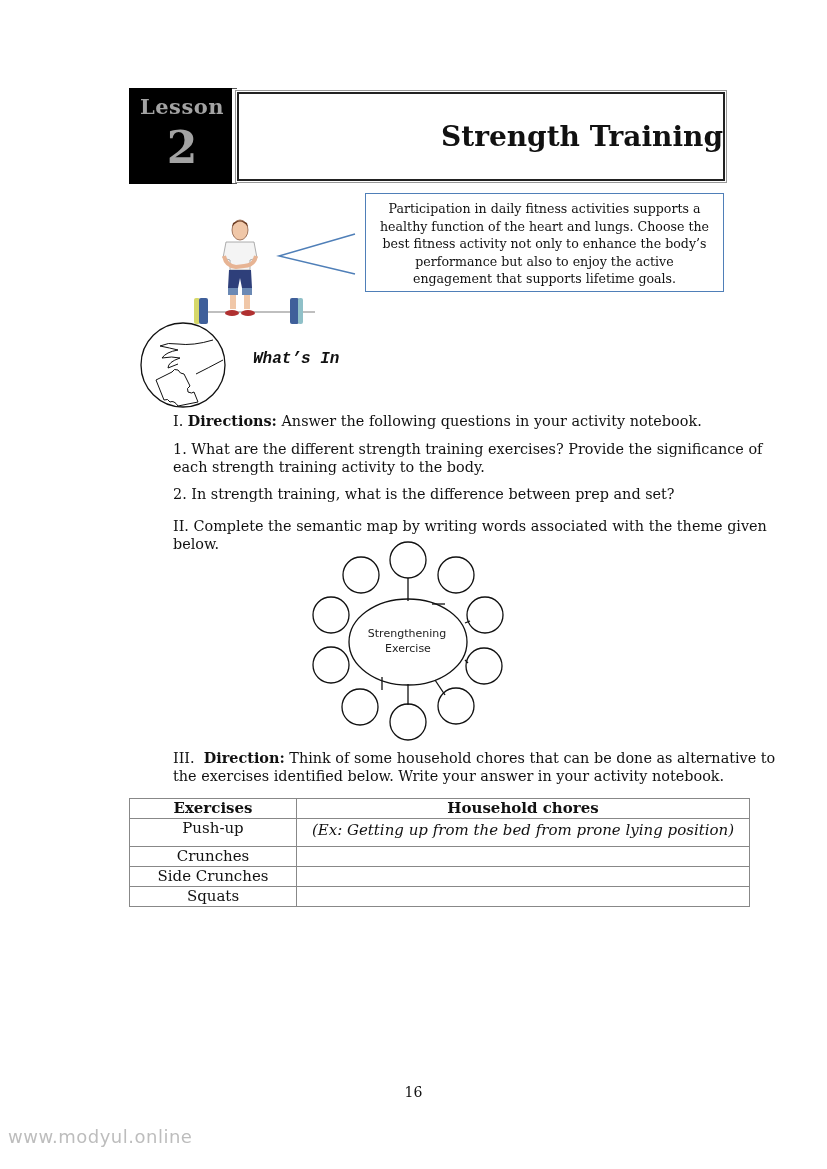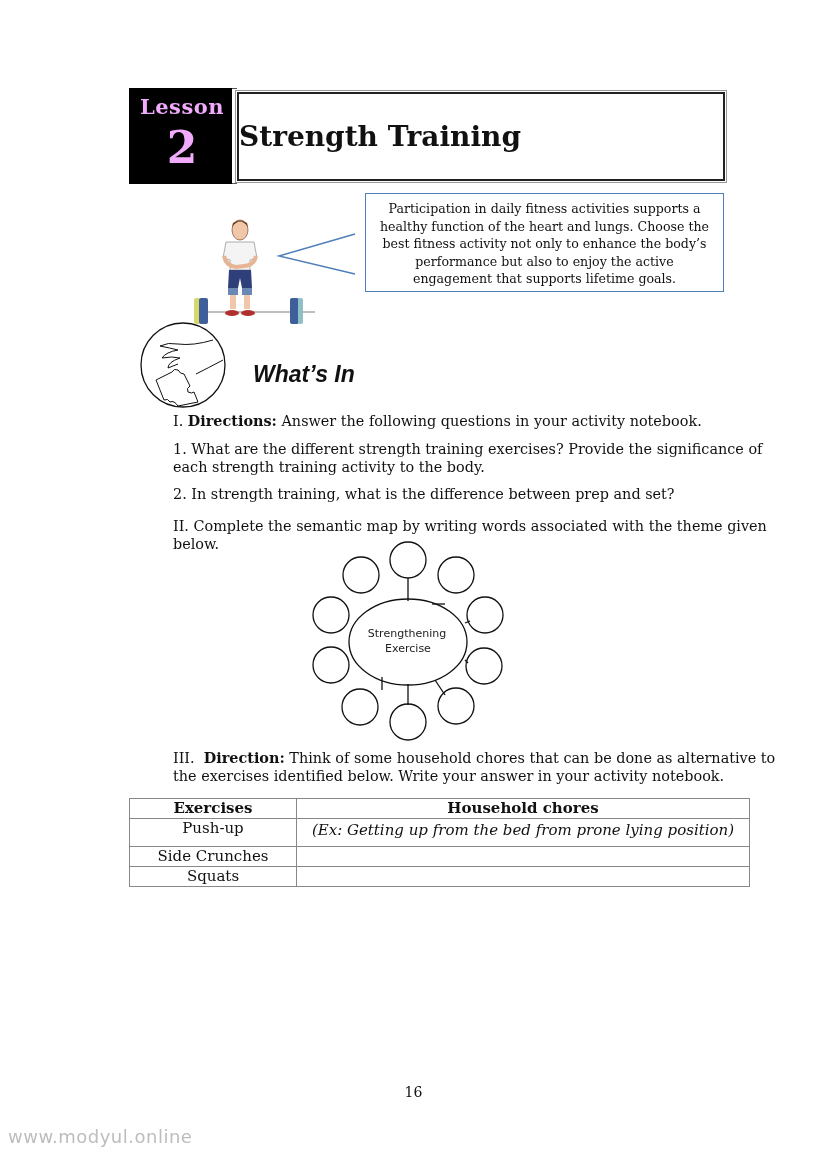--- a/index.html
+++ b/index.html
@@ -1,41 +1,41 @@
 <!DOCTYPE html>
 <html><head>
 <meta charset="utf-8">
 <style>
   html, body { margin:0; padding:0; background:#ffffff; }
   body { width:827px; height:1169px; position:relative; overflow:hidden;
          font-family:"DejaVu Serif", serif; color:#111; }
   .abs { position:absolute; }
 
   
-  .lesson-box { left:129px; top:88px; width:103px; height:96px; background:#000; color:#f0abfc;
+  .lesson-box { left:129px; top:88px; width:103px; height:96px; background:#000; color:#a3a3a3;
                 border-left:3px solid #000; box-sizing:border-box; }
   .lesson-word { position:absolute; left:0; right:0; top:6px; text-align:center;
                  font-family:"DejaVu Serif", serif; font-weight:bold; font-size:21px; letter-spacing:0.5px; }
   .lesson-num { position:absolute; left:0; right:0; top:38px; text-align:center;
                 font-family:"DejaVu Serif", serif; font-weight:bold; font-size:44px; line-height:44px; }
   .title-box { left:237px; top:92px; width:488px; height:89px; border:2px solid #222;
                outline:1px solid #999; outline-offset:1px; box-sizing:border-box;
-               display:flex; align-items:center; justify-content:flex-start; }
+               display:flex; align-items:center; justify-content:flex-end; }
   .title-text { font-family:"DejaVu Serif", serif; font-weight:bold; font-size:28px; }
   .hdr-gap { left:232px; top:88px; width:5px; height:96px; border-top:1px solid #555; border-bottom:1px solid #555; box-sizing:border-box; }
 
   
   .callout { left:353px; top:193px; width:359px; height:99px; border:1.5px solid #4f7fb8;
              box-sizing:border-box; padding:6px 8px 0 8px; text-align:center;
              font-size:12.6px; line-height:17.5px; font-family:"DejaVu Serif", serif;margin-left:12px; }
   .callout-tail { left:276px; top:232px; width:80px; height:45px; }
 
   
-  .whats-in { left:253px; top:361px; font-family:Liberation Sans, sans-serif; font-weight:bold;
-              font-style:italic; font-size:23px; }
+  .whats-in { left:253px; top:350px; font-family:Liberation Mono, monospace; font-weight:bold;
+              font-style:italic; font-size:16px; }
 
   .para { left:129px; width:610px; font-size:14.4px; line-height:18px; font-family:"DejaVu Serif", serif;margin-left:44px; }
   .para b { font-weight:bold; }
 
   
   .chores-table { left:129px; top:798px; width:621px; border-collapse:collapse; }
   .chores-table td, .chores-table th { border:1px solid #888; padding:0; font-size:15px;
         font-family:"DejaVu Serif", serif; text-align:center; font-weight:normal; line-height:19px; }
   .chores-table th { font-weight:bold; }
   .col1 { width:166px; }
@@ -153,20 +153,24 @@
   <tbody>
       <tr>
     <th class="col1">Exercises</th>
     <th>Household chores</th>
   </tr>
   <tr style="height:28px;">
     <td style="vertical-align:top;">Push-up</td>
     <td class="ex-hint">(Ex: Getting up from the bed from prone lying position)</td>
   </tr>
   <tr>
+    <td>Crunches</td>
+    <td></td>
+  </tr>
+  <tr>
     <td>Side Crunches</td>
     <td></td>
   </tr>
   <tr>
     <td>Squats</td>
     <td></td>
   </tr>
 </tbody>
   </table>
 

